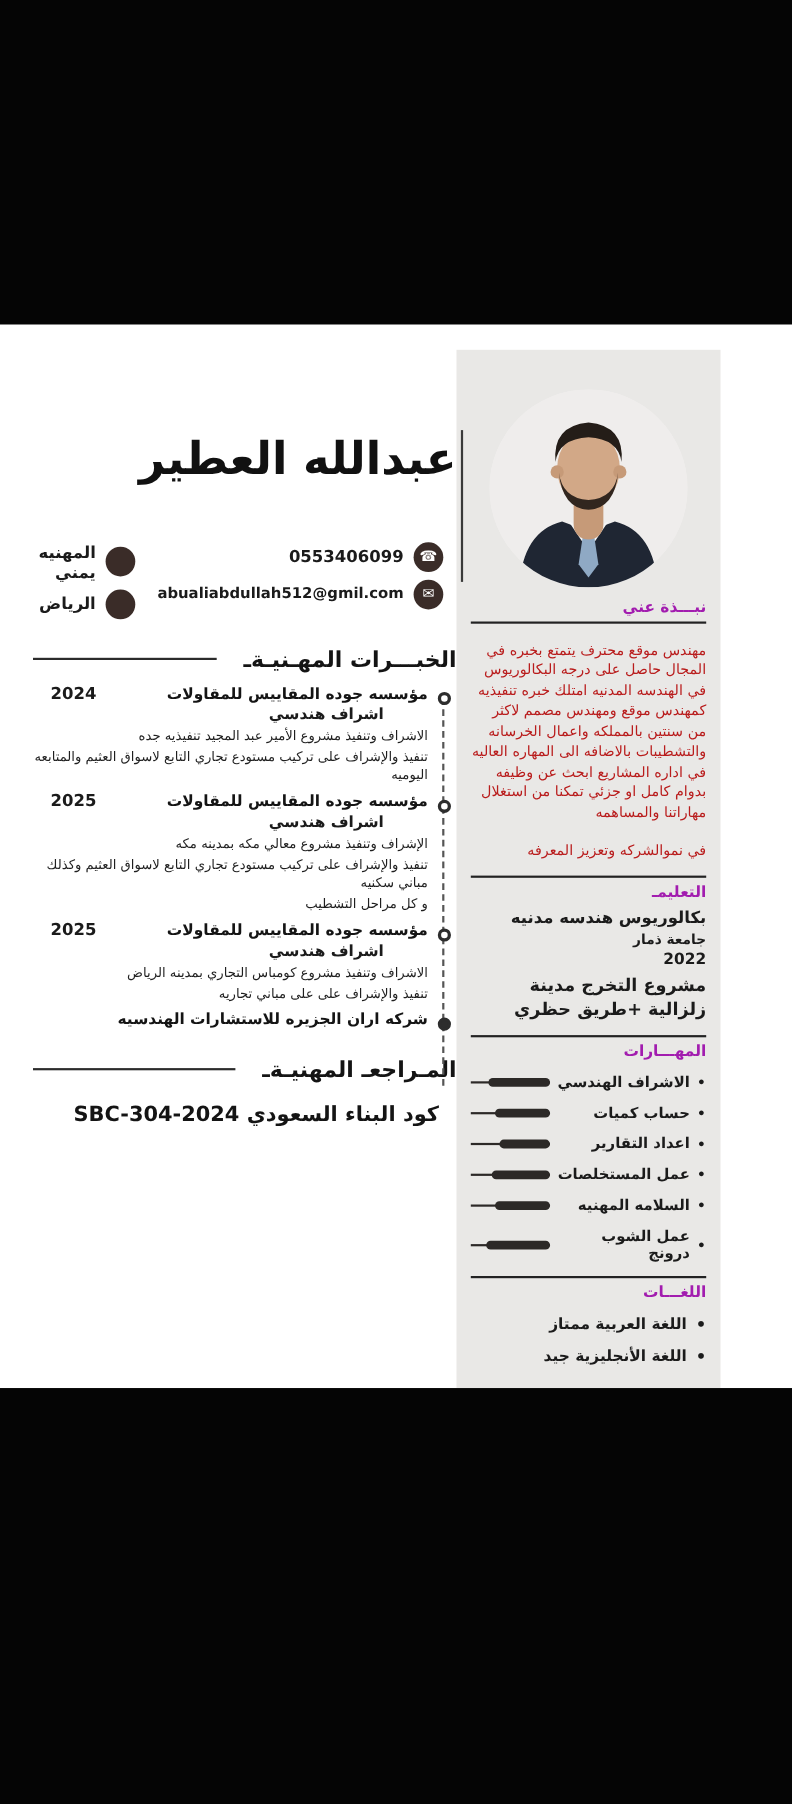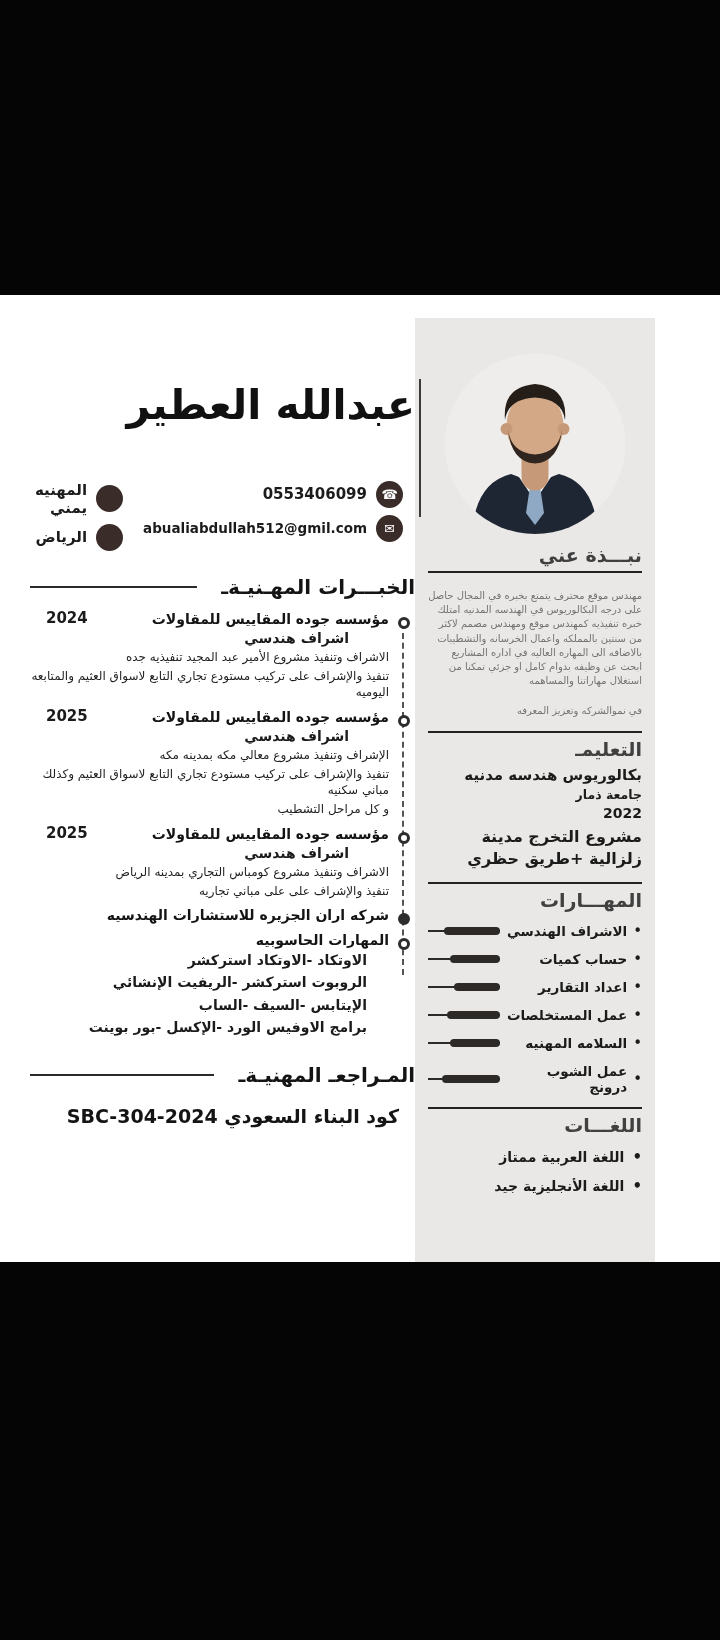--- a/index.html
+++ b/index.html
@@ -10,38 +10,38 @@
   .letterbox { position:absolute; left:0; width:720px; background:#050505; }
   .letterbox.top { top:0; height:295px; }
   .letterbox.bottom { top:1262px; height:378px; }
 
   .document { position:absolute; top:295px; left:0; width:720px; height:967px; background:#ffffff; overflow:hidden; }
 
   
   .sidebar { position:absolute; top:23px; right:65px; width:240px; height:944px; background:#e9e8e6; padding:0 13px; direction:rtl; text-align:right; overflow:hidden; }
   .photo { width:180px; height:180px; border-radius:50%; overflow:hidden; margin:36px auto 10px; background:#f1efee; }
   .photo svg { display:block; width:100%; height:100%; }
-  .side-heading { font-size:19px; font-weight:800; color:#404040; margin:2px 0 6px; }
+  .side-heading { font-size:14px; font-weight:800; color:#a21caf; margin:2px 0 6px; }
   .about-heading { border-bottom:2px solid #222; padding-bottom:5px; margin-bottom:8px; }
-  .about-text { font-size:10px; line-height:1.42; font-weight:500; color:#737373; margin-bottom:9px;margin-top:16px; }
+  .about-text { font-size:13px; line-height:1.42; font-weight:500; color:#b91c1c; margin-bottom:9px;margin-top:16px; }
   .side-rule { border-top:2px solid #222; margin:12px 0 5px; }
   .edu-degree { font-size:15px; font-weight:800; margin-top:5px; }
   .edu-university { font-size:12.5px; font-weight:600; margin-top:3px; }
   .edu-year { font-size:14px; font-weight:800; margin-top:3px; }
   .edu-project { font-size:16px; font-weight:800; line-height:1.4; margin-top:5px; }
   .skill-row { display:flex; align-items:center; gap:6px; margin:12px 0; }
   .s-bullet { font-size:15px; line-height:1; }
   .s-label { flex:1; font-size:13.5px; font-weight:700; }
   .s-bar { position:relative; width:72px; height:8px; flex:none; }
   .s-bar::before { content:""; position:absolute; left:0; right:0; top:3px; height:2px; background:#2c2927; }
   .s-fill { position:absolute; right:0; top:0; height:8px; border-radius:5px; background:#2c2927; }
   .lang-row { display:flex; align-items:center; gap:8px; font-size:14px; font-weight:700; margin:13px 0; }
 
   
-  .main { position:absolute; top:0; left:30px; width:385px; direction:rtl; }
+  .main { position:absolute; top:12px; left:30px; width:385px; direction:rtl; }
   .name-block { position:relative; padding-top:88px; text-align:right; }
   .person-name { font-size:41px; font-weight:800; color:#111; line-height:1.12; }
   .person-title { font-size:24px; font-weight:600; color:#1d1d1d; margin-top:9px; padding-left:45px; text-align:center; }
   .name-divider { position:absolute; right:-6px; top:84px; width:2px; height:138px; background:#3a3a3a; }
 
   .contact { display:flex; gap:20px; margin-top:52px; padding-right:12px; }
   .contact-group { display:flex; flex-direction:column; gap:7px; }
   .contact-row { display:flex; align-items:center; gap:9px; }
   .cicon { width:27px; height:27px; border-radius:50%; background:#3a2c28; color:#fff; display:flex; align-items:center; justify-content:center; font-size:13px; flex:none; }
   .cval { font-size:15px; font-weight:800; }
@@ -227,28 +227,20 @@
           <div class="role">اشراف هندسي</div>
           <div class="detail">الاشراف وتنفيذ مشروع كومباس التجاري بمدينه الرياض</div>
           <div class="detail">تنفيذ والإشراف على على مباني تجاريه</div>
         </div>
 
         <div class="exp-entry">
           <span class="dot filled"></span>
           <h3 class="company">شركه اران الجزيره للاستشارات الهندسيه</h3>
         </div>
 
-        <div class="exp-entry">
-          <span class="dot"></span>
-          <h3 class="company">المهارات الحاسوبيه</h3>
-          <div class="cskill">الاوتكاد -الاوتكاد استركشر</div>
-          <div class="cskill">الروبوت استركشر -الريفيت الإنشائي</div>
-          <div class="cskill">الإيتابس -السيف -الساب</div>
-          <div class="cskill">برامج الاوفيس الورد -الإكسل -بور بوينت</div>
-        </div>
       </div>
 
       <div class="ref-section">
         <div class="section-heading-row">
           <h2>المـراجعـ المهنيـةـ</h2>
           <div class="heading-line"></div>
         </div>
         <div class="ref-item">كود البناء السعودي SBC-304-2024</div>
 
       </div>

